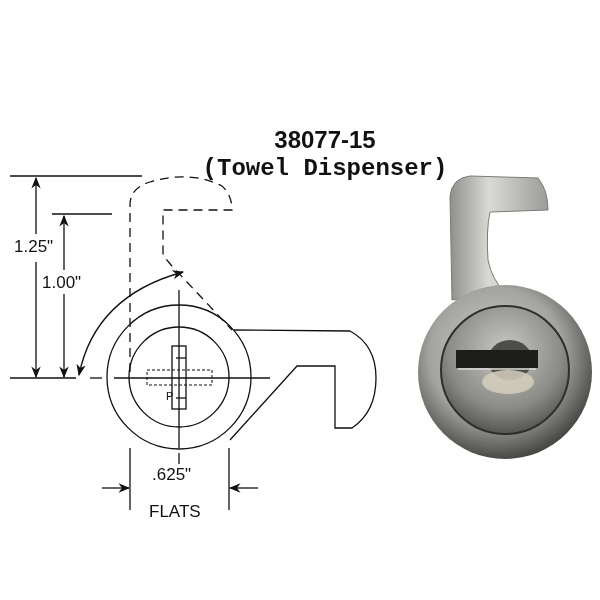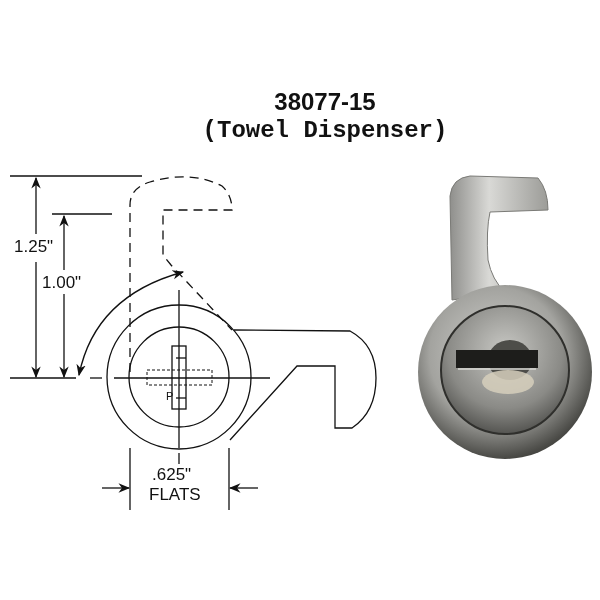--- a/index.html
+++ b/index.html
@@ -1,19 +1,19 @@
 <!DOCTYPE html>
 <html><head>
 <meta charset="utf-8">
 <style>
   html, body { margin: 0; padding: 0; background: #ffffff; }
   body { width: 600px; height: 600px; position: relative; overflow: hidden;
          font-family: "Liberation Sans", sans-serif; }
   .title { position: absolute; left: 180px; width: 290px; text-align: center;
-           font-weight: bold; color: #111; font-size: 24px; line-height: 28px; }
+           font-weight: bold; color: #111; font-size: 24px; line-height: 28px; margin-top: 38px; }
   #title-line1 { top: 88px; }
   #title-line2 { top: 117px; font-family: Liberation Mono, monospace; }
   .dim-label { position: absolute; color: #111; font-size: 17px; line-height: 18px; }
   svg { position: absolute; left: 0; top: 0; }
 </style>
 </head>
 <body>
 
 <div id="title-line1" class="title">38077-15</div>
 <div id="title-line2" class="title">(Towel Dispenser)</div>
@@ -90,13 +90,13 @@
     <ellipse cx="510" cy="360" rx="22" ry="20" fill="#4d4d49"></ellipse>
     <rect x="456" y="350" width="82" height="18" fill="#1d1d1b"></rect>
     <line x1="458" y1="369" x2="536" y2="369" stroke="#d8d8d4" stroke-width="1.5"></line>
     <ellipse cx="508" cy="382" rx="26" ry="12" fill="#d6cfbc" opacity="0.85"></ellipse>
   </g>
 </svg>
 
 <div class="dim-label" style="left:14px; top:238px;">1.25"</div>
 <div class="dim-label" style="left:42px; top:274px;">1.00"</div>
 <div class="dim-label" style="left:152px; top:466px;">.625"</div>
-<div class="dim-label" style="left:149px; top:486px;">FLATS</div>
+<div class="dim-label" style="left:149px; top:503px;">FLATS</div>
 
 </body></html>

